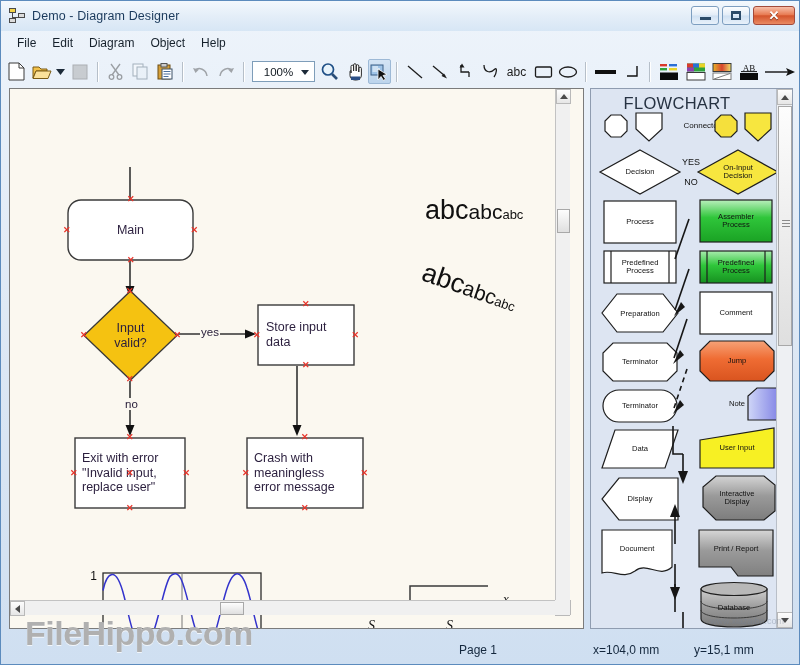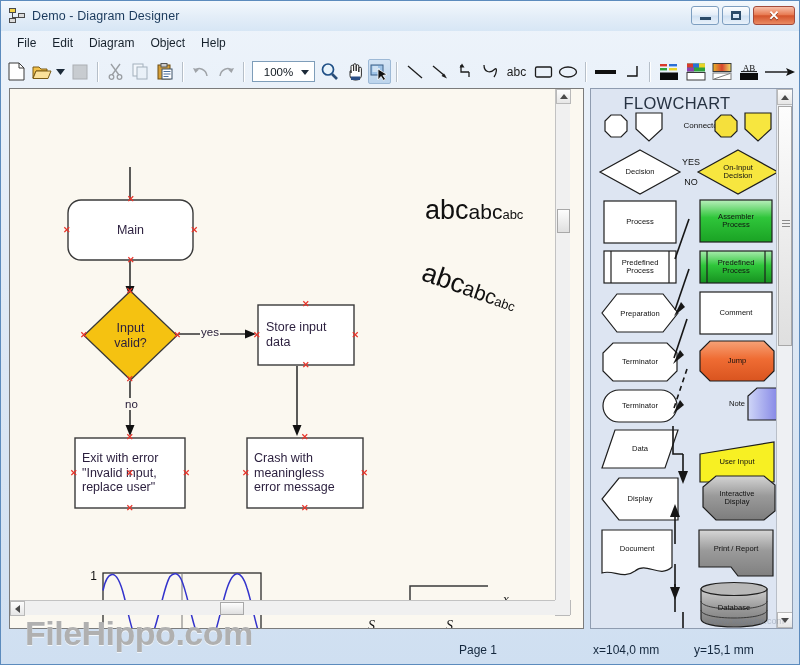--- a/index.html
+++ b/index.html
@@ -716,21 +716,21 @@
       </svg>
       <div class="pal-lbl">Note</div>
     </div>
 
     <div class="pal-shape" style="left:10px;top:340px;width:78px;height:40px;">
       <svg width="78" height="40" viewBox="0 0 78 40">
         <polygon points="14,1 77,1 64,39 1,39" fill="#ffffff" stroke="#1e1e1e" stroke-width="1.2"></polygon>
       </svg>
       <div class="pal-lbl">Data</div>
     </div>
-    <div class="pal-shape" style="left:108px;top:352px;width:76px;height:42px;">
+    <div class="pal-shape" style="left:108px;top:338px;width:76px;height:42px;">
       <svg width="76" height="42" viewBox="0 0 76 42">
         <polygon points="1,13 75,1 75,41 1,41" fill="#f7f023" stroke="#1e1e1e" stroke-width="1.2"></polygon>
       </svg>
       <div class="pal-lbl">User Input</div>
     </div>
 
     <div class="pal-shape" style="left:10px;top:388px;width:78px;height:44px;">
       <svg width="78" height="44" viewBox="0 0 78 44">
         <polygon points="18,1 77,1 77,43 18,43 1,22" fill="#ffffff" stroke="#1e1e1e" stroke-width="1.2"></polygon>
       </svg>

